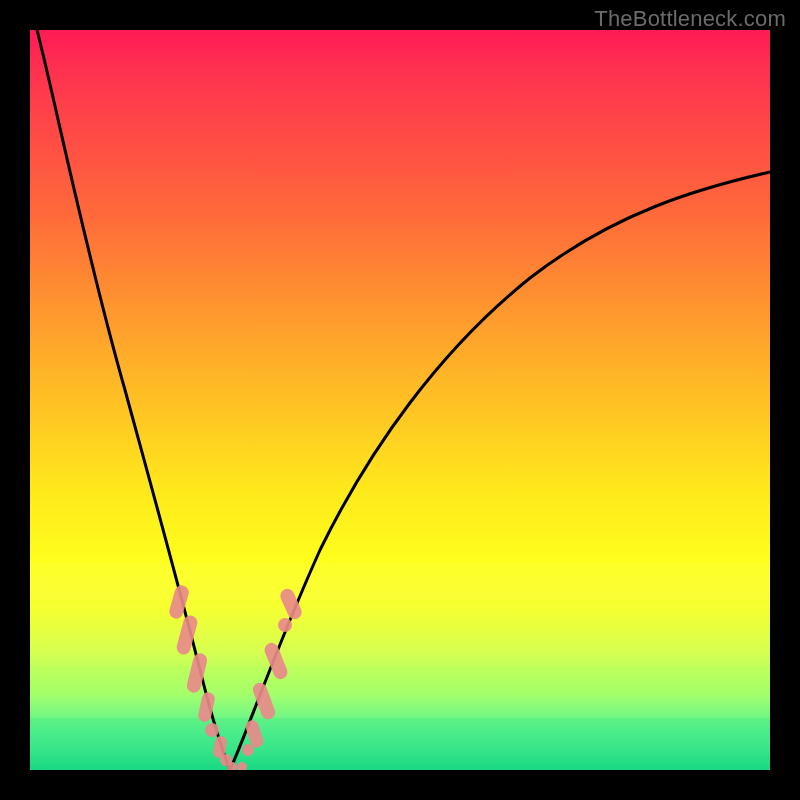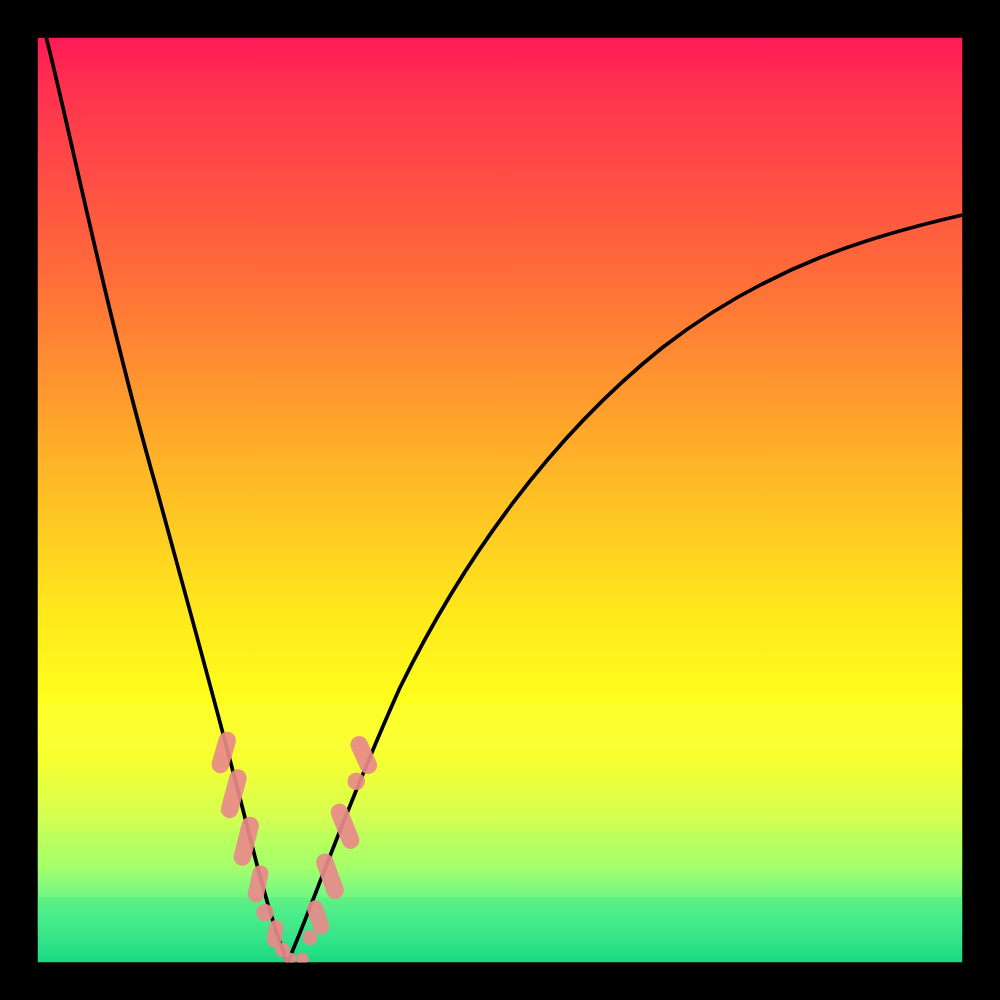--- a/index.html
+++ b/index.html
@@ -77,20 +77,21 @@
   .pink-dot {
     fill: #e88a8a;
     opacity: 0.92;
   }
 </style>
 </head>
 <body>
 
 <div class="frame">
 
+  <div class="watermark">TheBottleneck.com</div>
 
   <div class="plot">
 
     <div class="gradient"></div>
 
     <div class="band" style="top:72%;height:5%;background:rgba(255,255,80,0.25);"></div>
     <div class="band" style="top:86%;height:4%;background:rgba(170,255,90,0.25);"></div>
     <div class="band" style="top:93%;height:4%;background:rgba(60,230,130,0.3);"></div>
 
     <svg class="curves" viewBox="0 0 740 740" preserveAspectRatio="none">

